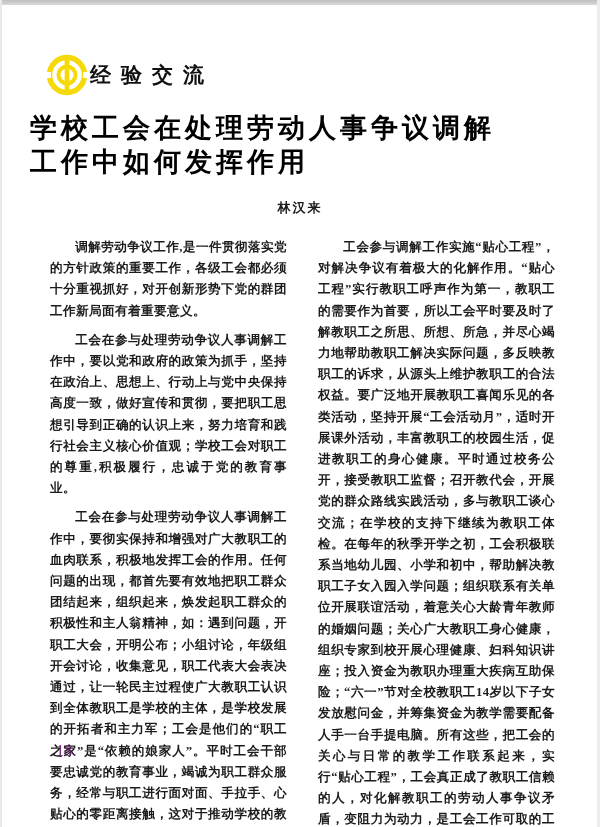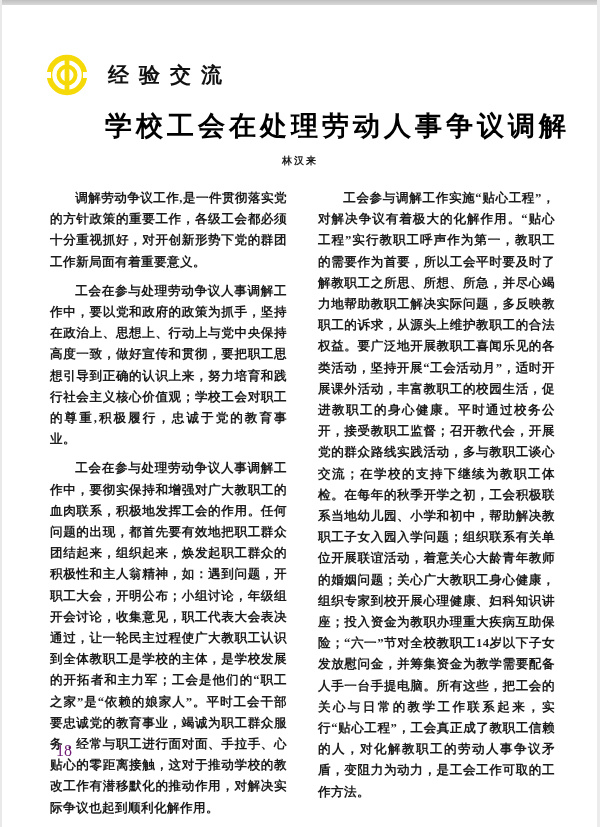--- a/index.html
+++ b/index.html
@@ -30,39 +30,39 @@
 
   
   .header-row {
     display: flex; align-items: center;
     margin-left: 46px; height: 44px;
   }
   .logo-wrap { width: 42px; height: 42px; flex: 0 0 auto; }
   .section-label {
     font-family: "Liberation Sans", "DejaVu Sans", sans-serif;
     font-weight: bold; font-size: 21px; color: #111;
-    letter-spacing: 10px; margin-left: 20px;
+    letter-spacing: 10px; margin-left: 2px;
   }
 
   
   .article-title {
     margin: 14px 30px 0 30px;
-    text-align: right;
+    text-align: left;
     font-weight: 900;
     font-size: 27px;
     line-height: 34px;
     letter-spacing: 4px;
     color: #000;
-    font-family: Liberation Mono, monospace;
+    font-family: Liberation Sans, sans-serif;
   }
   .author {
     text-align: center;
     font-weight: bold;
-    font-size: 10px;
-    margin-top: 9px;
+    font-size: 13px;
+    margin-top: 20px;
     letter-spacing: 2px;
   }
 
   
   .columns {
     display: flex;
     gap: 15px;
     padding: 12px 37px 0 42px;
   }
   .col { flex: 1 1 0; min-width: 0; }
@@ -106,20 +106,21 @@
         <circle cx="21" cy="21" r="8.5" fill="none" stroke="#f6d908" stroke-width="4"></circle>
         <rect x="18.6" y="6" width="4.8" height="30" fill="#f6d908"></rect>
         <rect x="18.6" y="6" width="4.8" height="2" fill="#ffffff" opacity="0"></rect>
       </svg>
     </span>
     <span class="section-label">经验交流</span>
   </div>
 
   <div class="article-title">
     <div>学校工会在处理劳动人事争议调解</div>
+    <div>工作中如何发挥作用</div>
   </div>
 
   <div class="author">林汉来</div>
 
   <div class="columns">
     <div class="col">
       <p>调解劳动争议工作,是一件贯彻落实党的方针政策的重要工作，各级工会都必须十分重视抓好，对开创新形势下党的群团工作新局面有着重要意义。</p>
       <p>工会在参与处理劳动争议人事调解工作中，要以党和政府的政策为抓手，坚持在政治上、思想上、行动上与党中央保持高度一致，做好宣传和贯彻，要把职工思想引导到正确的认识上来，努力培育和践行社会主义核心价值观；学校工会对职工的尊重,积极履行，忠诚于党的教育事业。</p>
       <p>工会在参与处理劳动争议人事调解工作中，要彻实保持和增强对广大教职工的血肉联系，积极地发挥工会的作用。任何问题的出现，都首先要有效地把职工群众团结起来，组织起来，焕发起职工群众的积极性和主人翁精神，如：遇到问题，开职工大会，开明公布；小组讨论，年级组开会讨论，收集意见，职工代表大会表决通过，让一轮民主过程使广大教职工认识到全体教职工是学校的主体，是学校发展的开拓者和主力军；工会是他们的“职工之家”是“依赖的娘家人”。平时工会干部要忠诚党的教育事业，竭诚为职工群众服务，经常与职工进行面对面、手拉手、心贴心的零距离接触，这对于推动学校的教改工作有潜移默化的推动作用，对解决实际争议也起到顺利化解作用。</p>
       <p>要大力弘扬劳动精神，努力做得更好，在目前开展的创新教学活动中，广大教师发出了空前的热情，积极投入到课改工作，他们认真备课，开展研讨课，争上观摩课，在日常的教育教学中取得了可喜成绩。作为学校工会，一定要积极地支持和鼓励，为他们创造有利条件。同时要站在教职工利益方面,制订合理的奖励机制,建成“教职工工作有平台,生活有尊严,发展有盼头”的工作理念,对在学</p>

